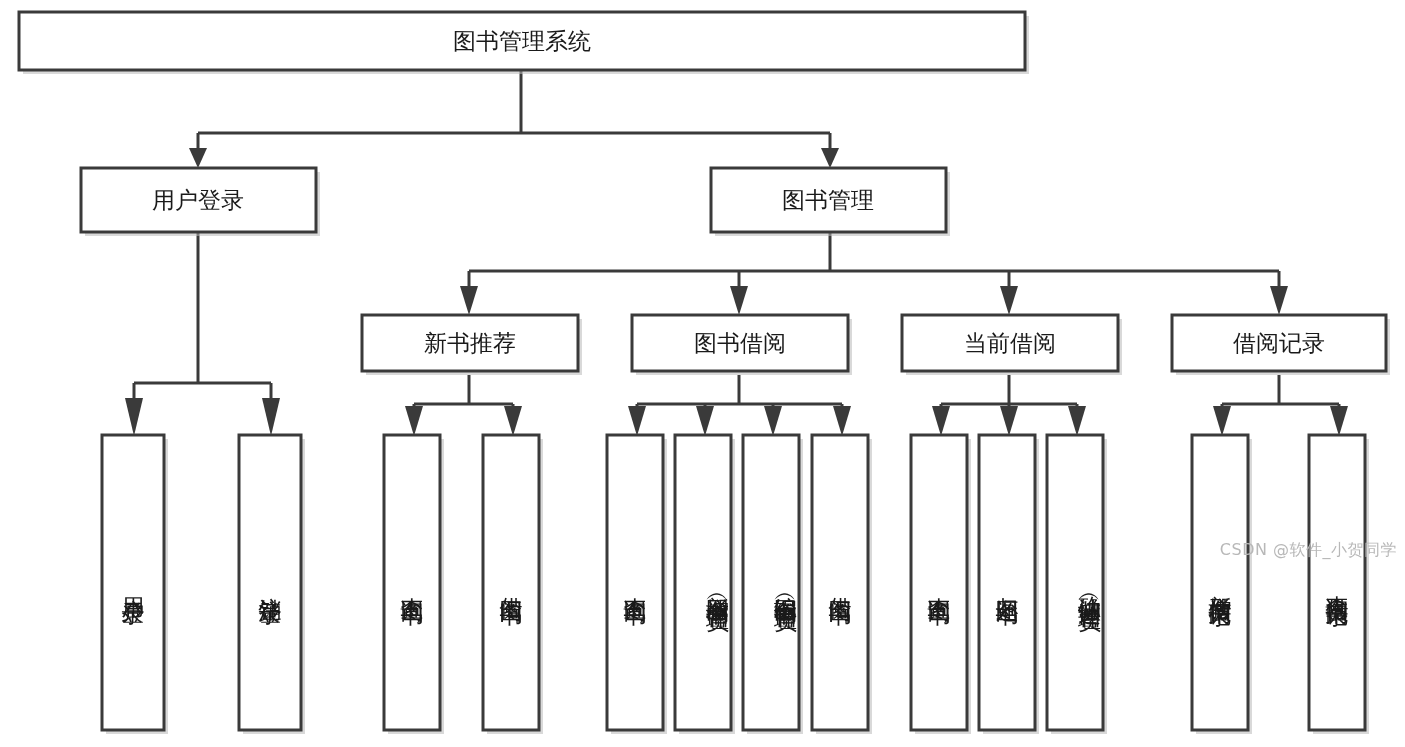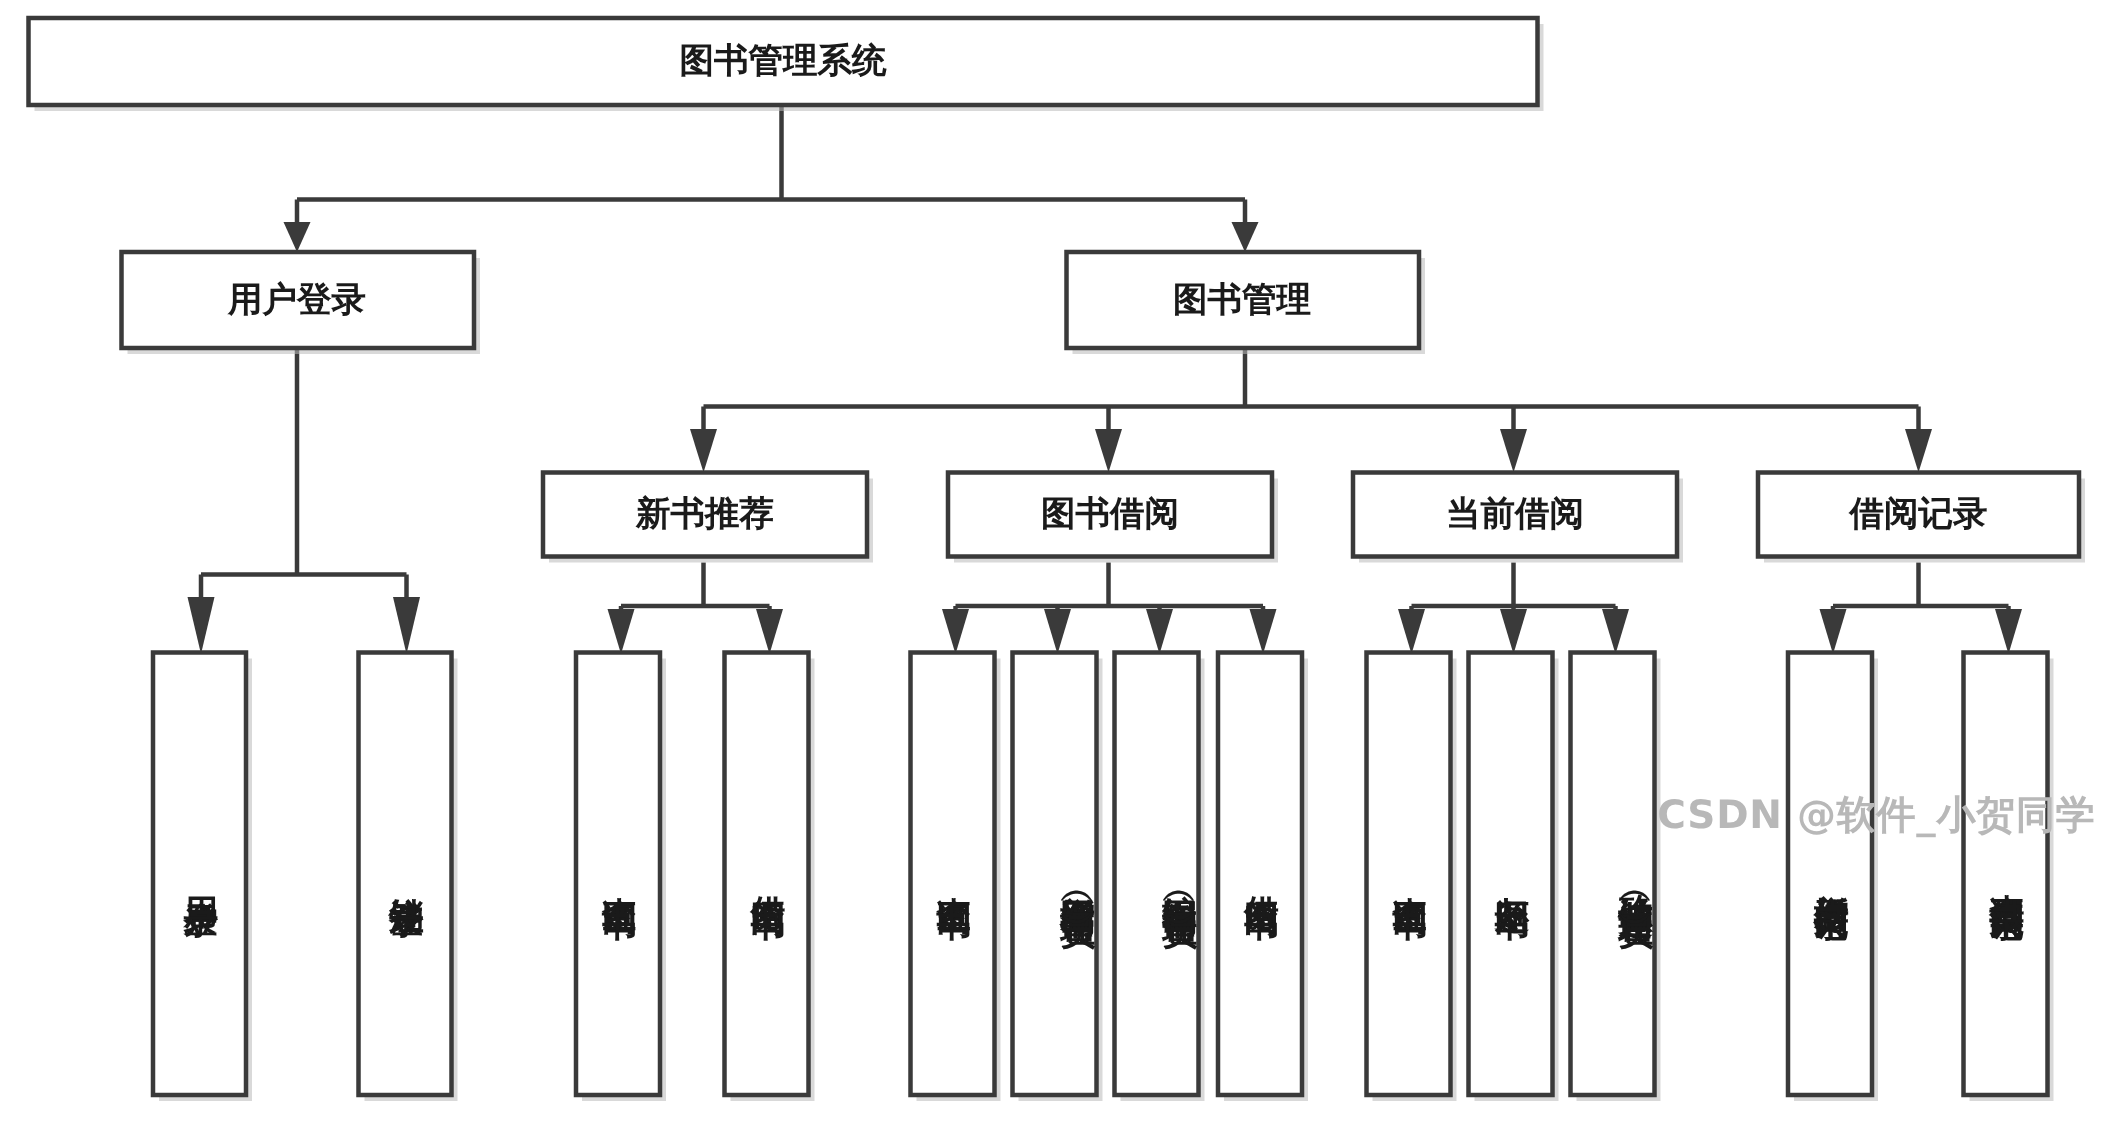--- a/index.html
+++ b/index.html
@@ -12,21 +12,20 @@
     width: 1405px;
     height: 747px;
     overflow: hidden;
     font-family: "DejaVu Sans", "Liberation Sans", sans-serif;
   }
   #diagram-root {
     position: relative;
     width: 1405px;
     height: 567px;
     background: #ffffff;
-    font-weight: bold;
   }
   svg#diagram-canvas {
     position: absolute;
     left: 0;
     top: 0;
     width: 1405px;
     height: 747px;
   }
   .node-box {
     fill: #ffffff;
@@ -72,21 +71,21 @@
     pointer-events: none;
   }
   .node-label-v.centered {
     align-items: center;
   }
   .watermark {
     position: absolute;
     right: 8px;
     bottom: 6px;
     font-family: "DejaVu Sans", "Liberation Sans", sans-serif;
-    font-size: 26px;
+    font-size: 16px;
     color: #b8b8b8;
     letter-spacing: .5px;
     white-space: nowrap;
   }
 </style>
 </head>
 <body>
 
 <div id="diagram-root">
 

